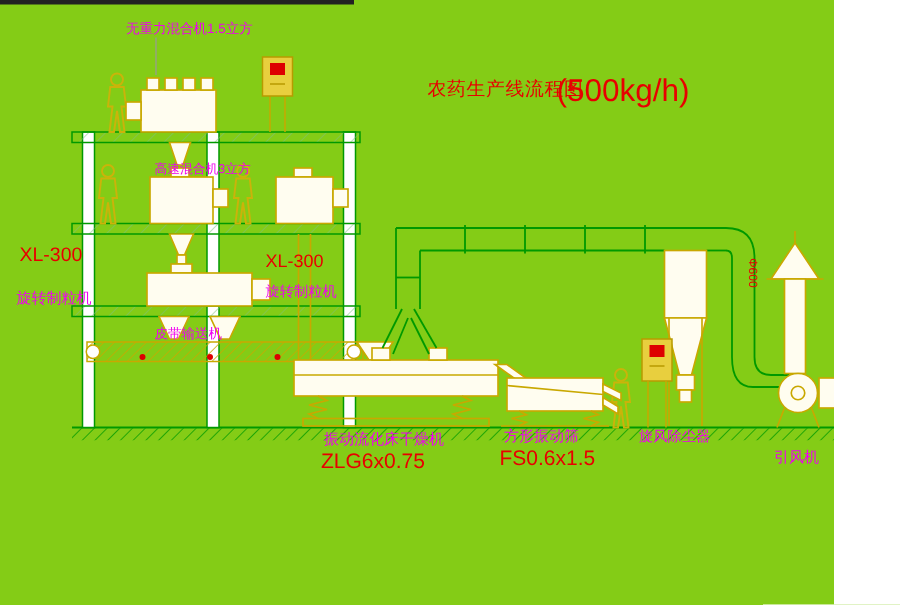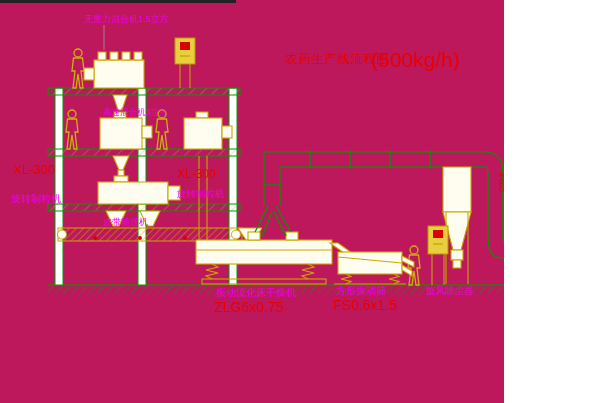--- a/index.html
+++ b/index.html
@@ -1,19 +1,19 @@
 <!DOCTYPE html>
 <html><head>
 <meta charset="utf-8">
 <style>
   html,body{margin:0;padding:0;background:#ffffff;}
   .canvas{
     position:relative;
-    width:504px;height:403px;
-    background:#be185d;
+    width:556px;height:403px;
+    background:#84cc16;
     overflow:hidden;
     font-family:"Liberation Sans", sans-serif;
   }
   svg text{font-family:"Liberation Sans", sans-serif;}
   .lbl-m{fill:#f000f0;}
   .lbl-r{fill:#e80000;}
 </style>
 </head>
 <body>
 

